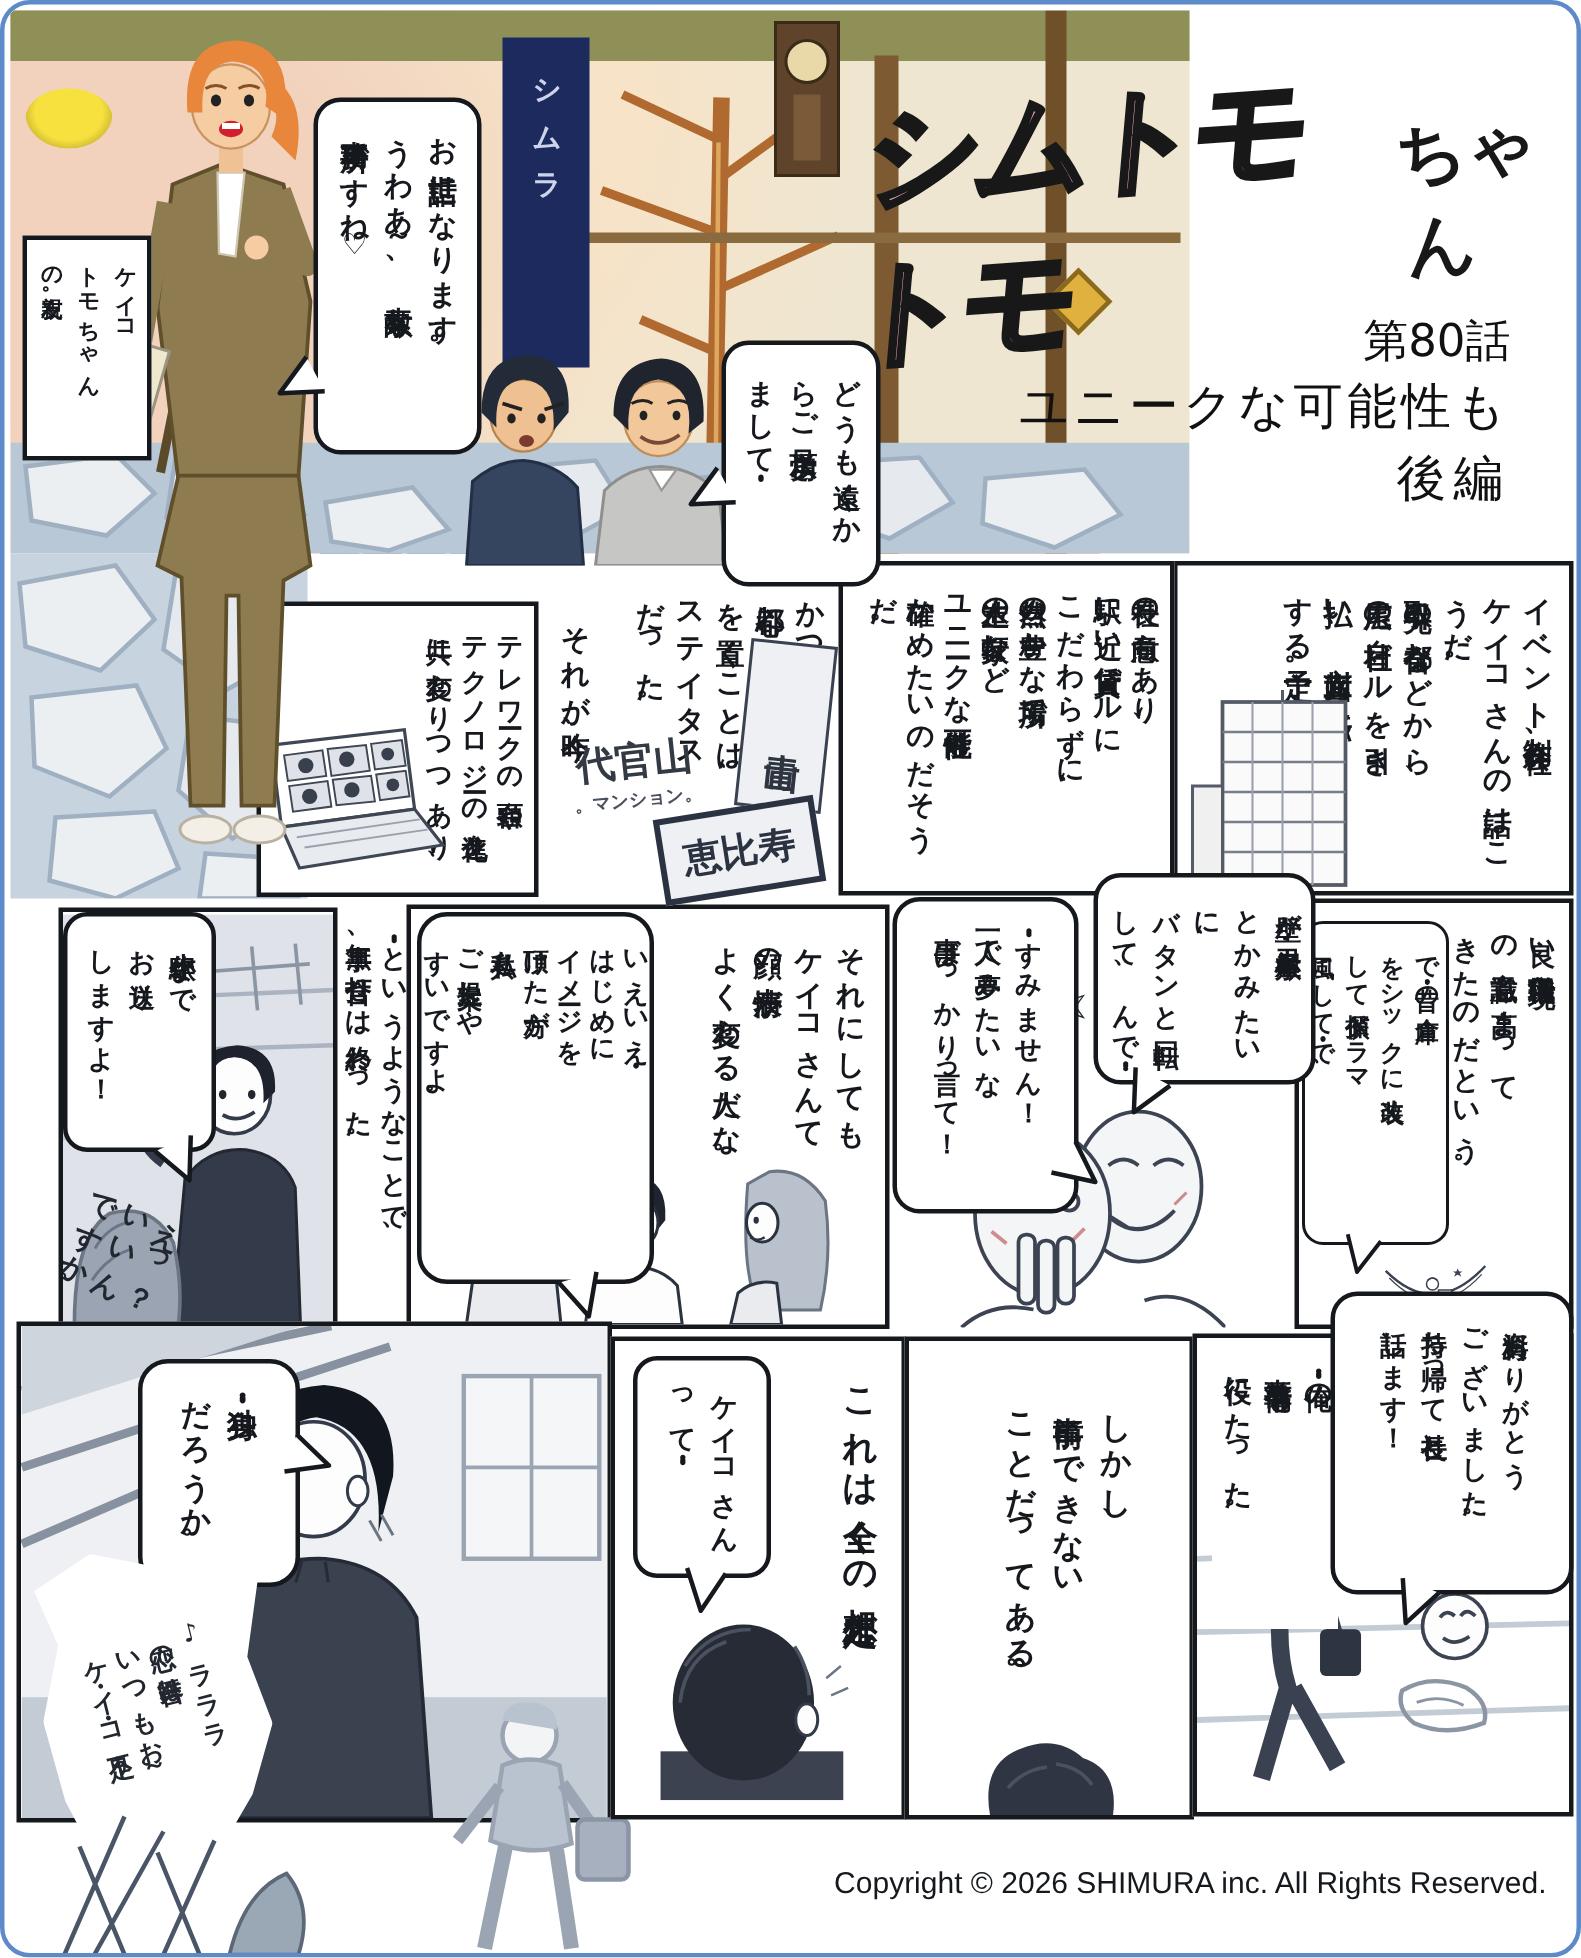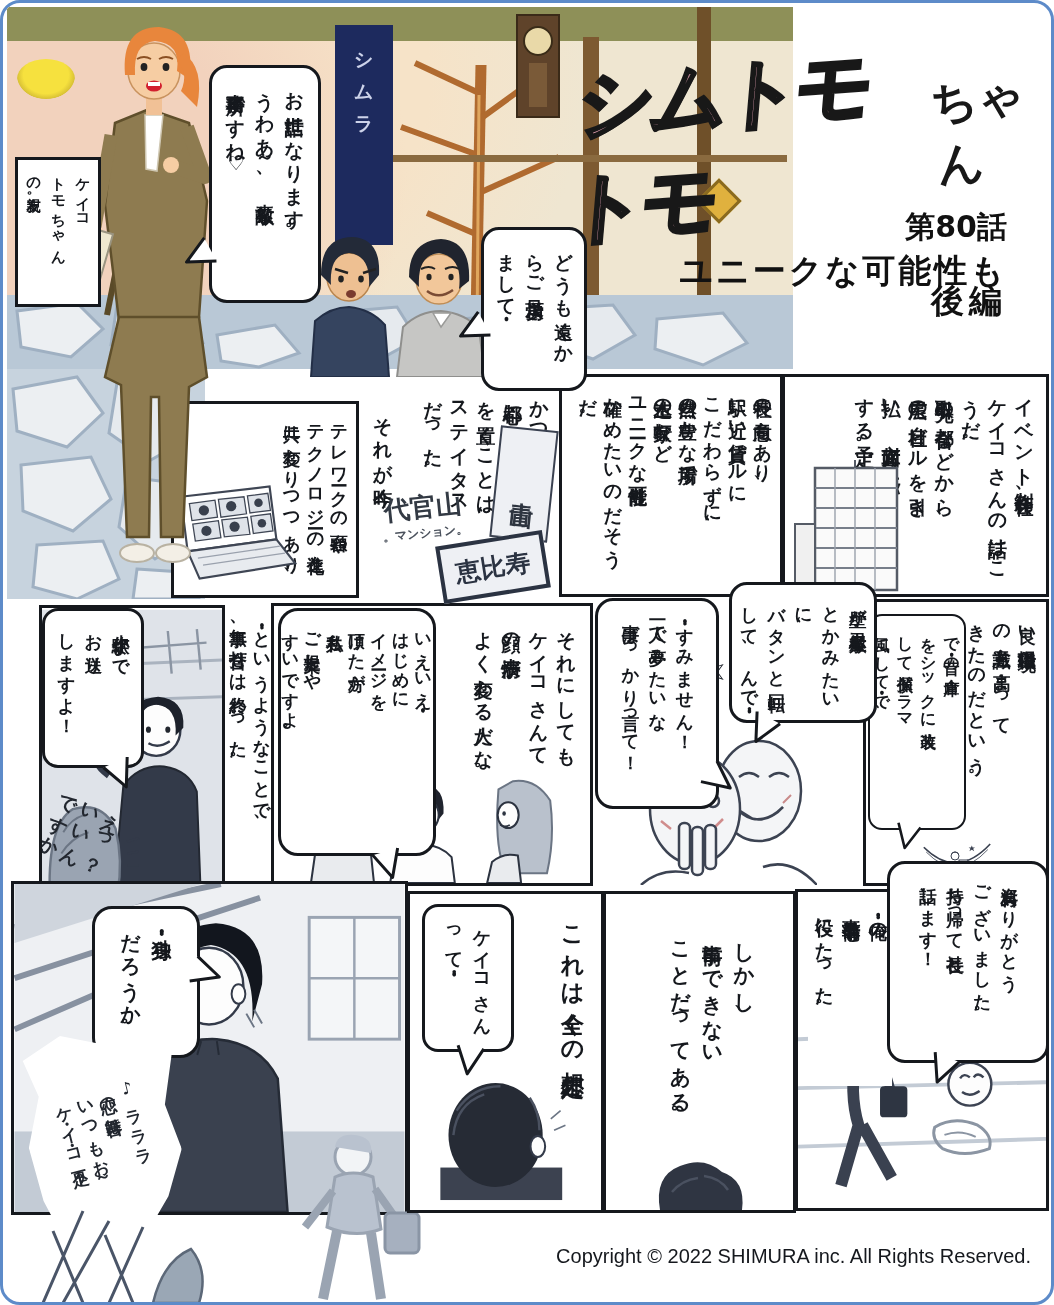--- a/index.html
+++ b/index.html
@@ -26,21 +26,21 @@
   .handw{font-weight:800;color:#22272f;}
   .logo-main{
     font-size:76px;font-weight:900;color:#f3a9bd;letter-spacing:-5px;
     -webkit-text-stroke:3.4px #181818;transform:skewX(-9deg);display:inline-block;
     text-shadow:1px 1px 0 #181818;
   }
   .logo-suffix{
     font-size:46px;font-weight:900;color:#181818;-webkit-text-stroke:0px #181818;
     margin-left:6px;display:inline-block;transform:rotate(-2deg);text-shadow:none;letter-spacing:0;
   }
-  .ep{position:absolute;right:44px;text-align:right;font-weight:700;color:#111;z-index:3;}
+  .ep{position:absolute;right:44px;text-align:right;font-weight:400;color:#111;z-index:3;}
 </style>
 </head>
 <body>
 
 <div class="comic-page">
 
   <div class="abs" style="left:4px;top:4px;width:786px;height:362px;overflow:hidden;
        background:
          linear-gradient(180deg,#8e9058 0px,#8e9058 34px,rgba(0,0,0,0) 34px),
          radial-gradient(circle at 8% 45%, #f2d2bd 0 22%, rgba(0,0,0,0) 45%),
@@ -162,21 +162,21 @@
     <path d="M4 1 L17 28 L30 1" fill="#fff" stroke="#15181d" stroke-width="3" stroke-linejoin="round"></path>
   </svg>
 
   <div class="abs" style="left:570px;top:64px;width:476px;height:150px;z-index:3;transform:rotate(-4deg);display:flex;align-items:center;">
     <span class="logo-main">シムトモトモ</span>
     <span class="logo-suffix">ちゃん</span>
   </div>
   <div class="abs" style="left:700px;top:182px;width:26px;height:26px;background:#e0b13e;border:3px solid #8a6a1f;transform:rotate(45deg);z-index:2;"></div>
   <div class="ep" style="top:204px;font-size:30px;">第80話</div>
   <div class="ep" style="top:246px;font-size:33px;letter-spacing:3px;">ユニークな可能性も</div>
-  <div class="ep" style="top:276px;font-size:33px;letter-spacing:5px;">後編</div>
+  <div class="ep" style="top:294px;font-size:33px;letter-spacing:5px;">後編</div>
 
   <div class="panel" style="left:779px;top:371px;width:267px;height:223px;">
     <span class="vt" style="position:absolute;right:8px;top:8px;height:205px;font-size:19px;line-height:1.4;">イベント制作会社、
 ケイコさんの話はこうだ。
 取引先の都合などから、
 広尾の自社ビルを引き
 払い、立川方面に移転
 する予定。</span>
     <svg class="abs" style="left:4px;bottom:2px;" width="132" height="132" viewBox="0 0 132 132">
       <rect x="26" y="8" width="82" height="122" fill="#fafafa" stroke="#555b66" stroke-width="2.5"></rect>
@@ -479,15 +479,15 @@
   <div class="bubble" style="left:884px;top:858px;width:162px;height:202px;">
     <span class="vt" style="font-size:17.5px;">資料ありがとう
 ございました。
 持ち帰って社長と
 話します！</span>
   </div>
   <svg class="tail" style="left:922px;top:1052px;transform:rotate(22deg);" width="34" height="30" viewBox="0 0 34 30">
     <path d="M4 1 L17 28 L30 1" fill="#fff" stroke="#15181d" stroke-width="3" stroke-linejoin="round"></path>
   </svg>
 
-  <div class="abs" style="right:20px;top:1242px;font-size:20px;color:#15181d;z-index:7;font-family:'Liberation Sans','DejaVu Sans',sans-serif;">Copyright © 2022 SHIMURA inc. All Rights Reserved.</div>
+  <div class="abs" style="right:20px;top:1242px;font-size:20px;color:#15181d;z-index:7;font-family:'Liberation Sans','DejaVu Sans',sans-serif;">Copyright © 2026 SHIMURA inc. All Rights Reserved.</div>
 
 </div>
 
 </body></html>

